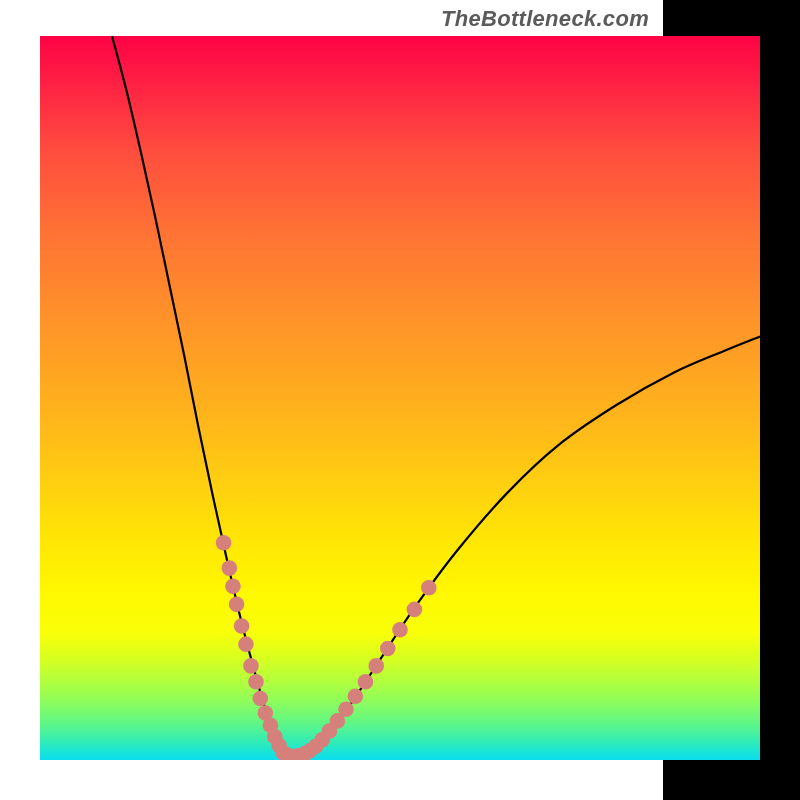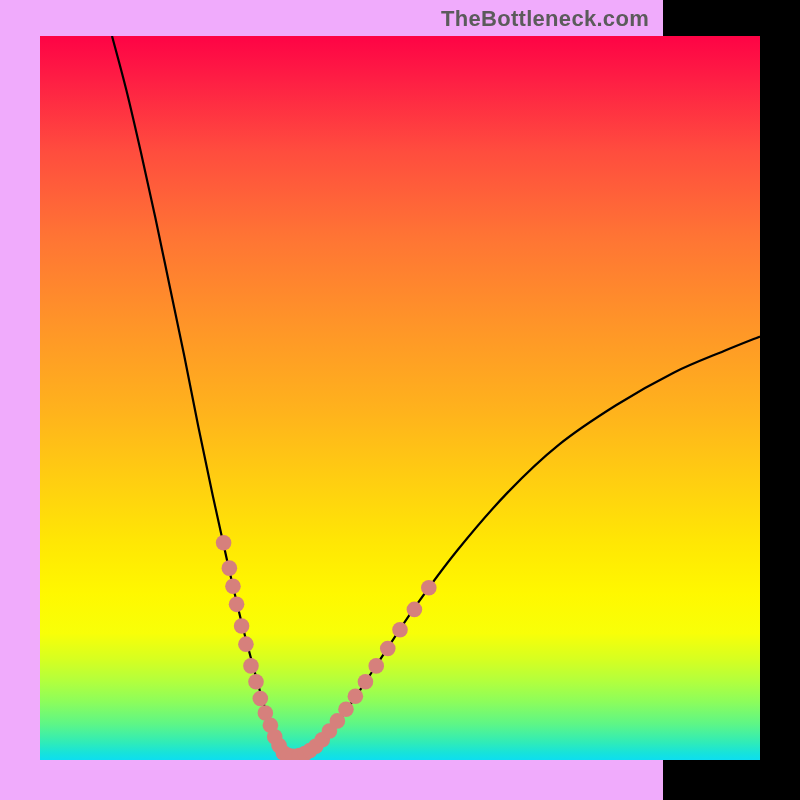--- a/index.html
+++ b/index.html
@@ -7,21 +7,22 @@
     padding: 0;
     width: 800px;
     height: 800px;
     background: #000;
     font-family: Arial, Helvetica, sans-serif;
   }
   .frame {
     position: relative;
     width: 663px;
     height: 800px;
-    background: #f0abfc;
+    background: #ffffff;
+    font-style: italic;
   }
   .watermark {
     position: absolute;
     top: 6px;
     right: 14px;
     color: #5b5b5b;
     font-size: 22px;
     font-weight: 600;
     letter-spacing: 0.3px;
     z-index: 20;

